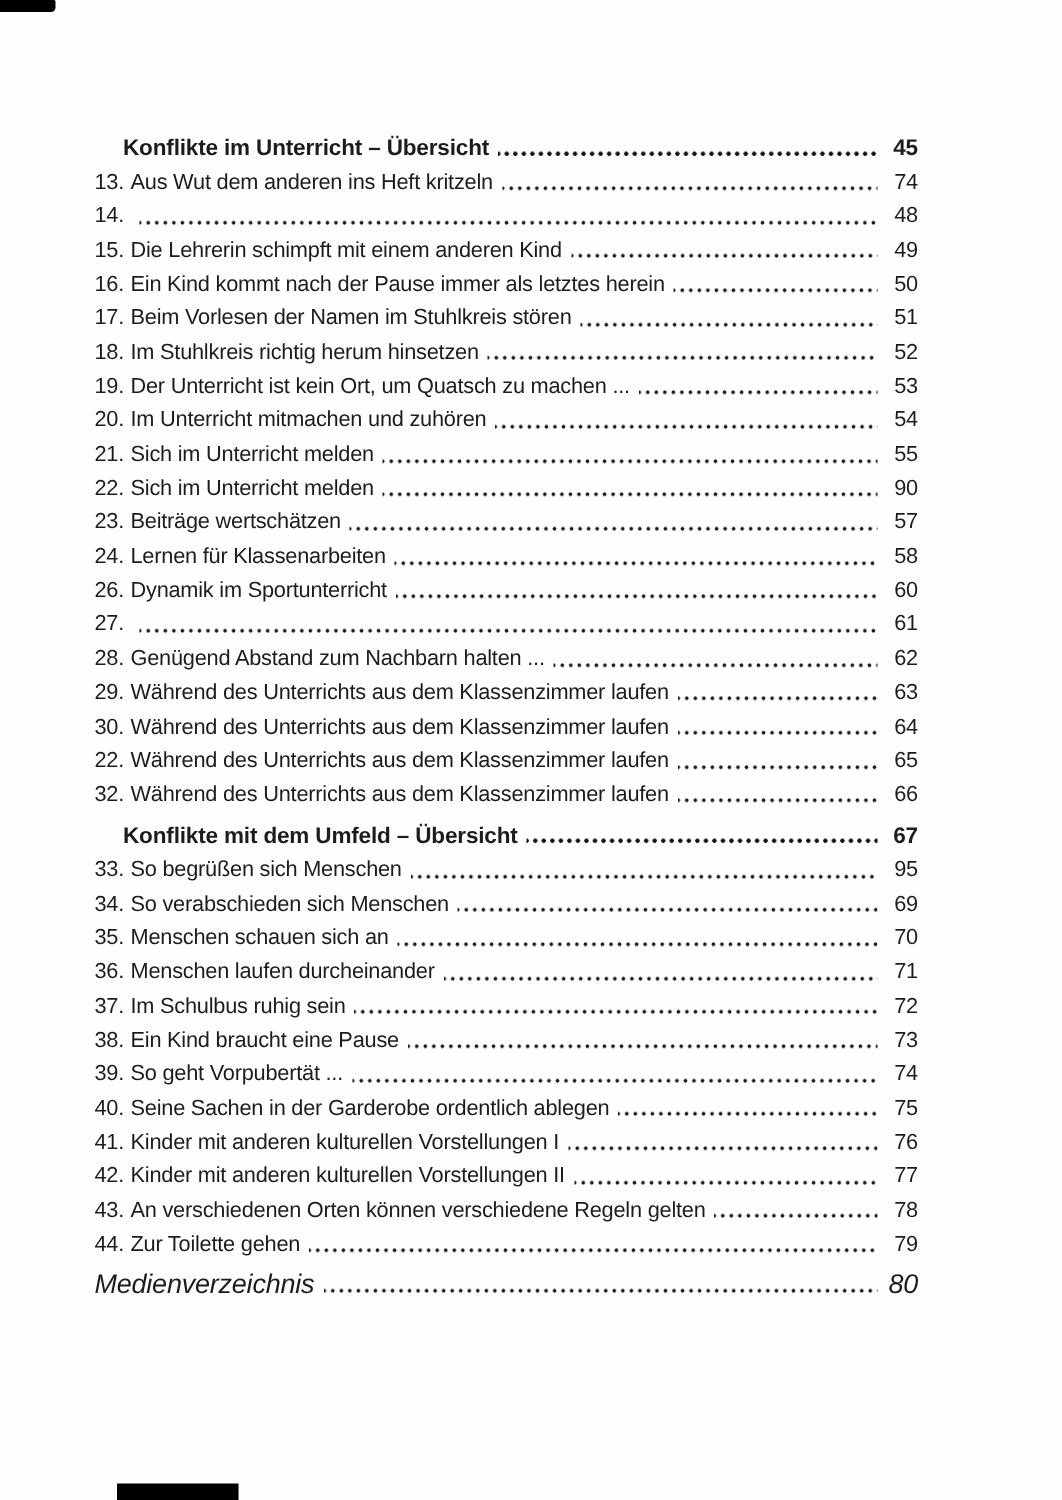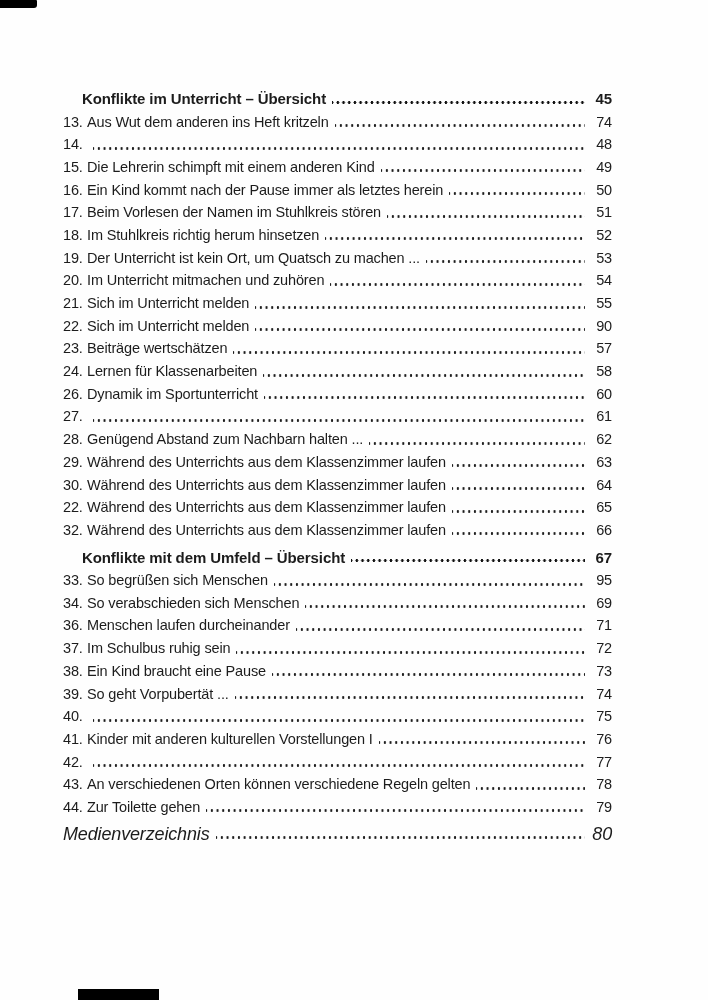--- a/index.html
+++ b/index.html
@@ -214,20 +214,26 @@
     <span class="dots"></span>
     <span class="pageno">95</span>
   </div>
           <div class="row irow">
     <span class="num">34.</span>
     <span class="title">So verabschieden sich Menschen</span>
     <span class="dots"></span>
     <span class="pageno">69</span>
   </div>
           <div class="row irow">
+    <span class="num">35.</span>
+    <span class="title">Menschen schauen sich an</span>
+    <span class="dots"></span>
+    <span class="pageno">70</span>
+  </div>
+          <div class="row irow">
     <span class="num">36.</span>
     <span class="title">Menschen laufen durcheinander</span>
     <span class="dots"></span>
     <span class="pageno">71</span>
   </div>
           <div class="row irow">
     <span class="num">37.</span>
     <span class="title">Im Schulbus ruhig sein</span>
     <span class="dots"></span>
     <span class="pageno">72</span>
@@ -239,31 +245,33 @@
     <span class="pageno">73</span>
   </div>
           <div class="row irow">
     <span class="num">39.</span>
     <span class="title">So geht Vorpubertät ...</span>
     <span class="dots"></span>
     <span class="pageno">74</span>
   </div>
           <div class="row irow">
     <span class="num">40.</span>
+    <span class="title">Seine Sachen in der Garderobe ordentlich ablegen</span>
     <span class="dots"></span>
     <span class="pageno">75</span>
   </div>
           <div class="row irow">
     <span class="num">41.</span>
     <span class="title">Kinder mit anderen kulturellen Vorstellungen I</span>
     <span class="dots"></span>
     <span class="pageno">76</span>
   </div>
           <div class="row irow">
     <span class="num">42.</span>
+    <span class="title">Kinder mit anderen kulturellen Vorstellungen II</span>
     <span class="dots"></span>
     <span class="pageno">77</span>
   </div>
           <div class="row irow">
     <span class="num">43.</span>
     <span class="title">An verschiedenen Orten können verschiedene Regeln gelten</span>
     <span class="dots"></span>
     <span class="pageno">78</span>
   </div>
           <div class="row irow">

